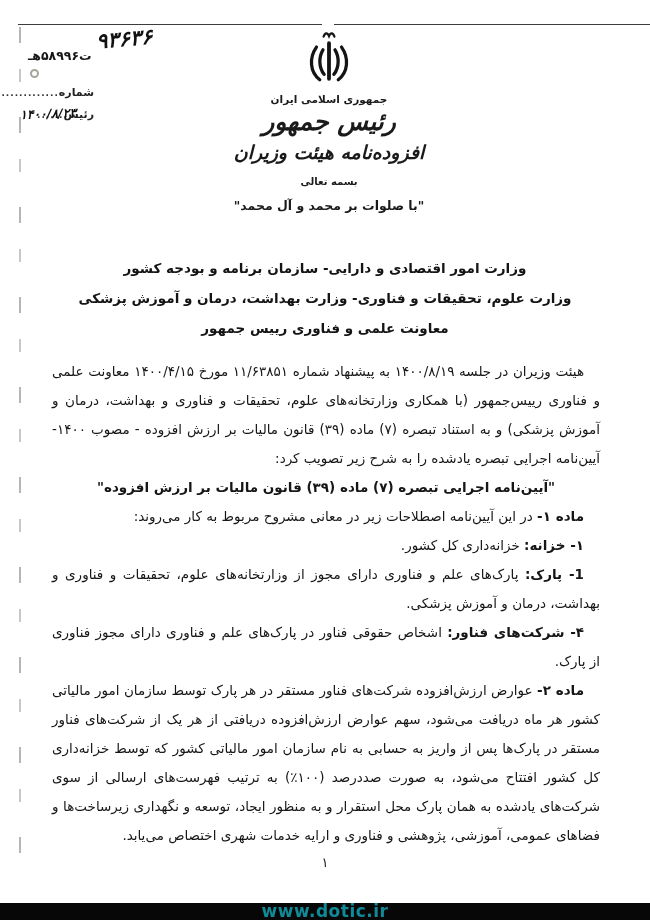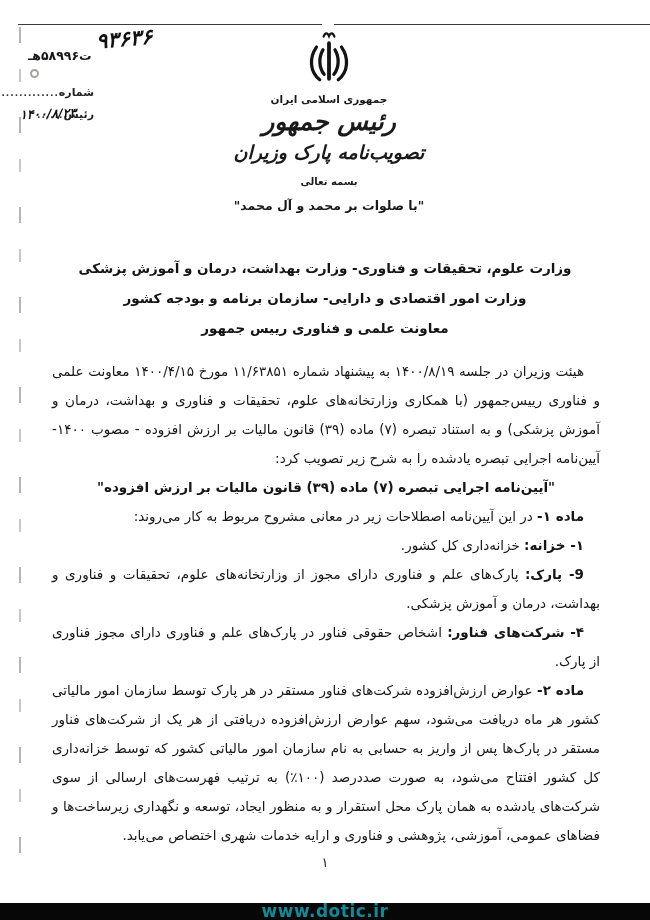--- a/index.html
+++ b/index.html
@@ -104,37 +104,37 @@
         <path d="M40 16 C43 8 47 8 50 15 C53 8 57 8 60 16" stroke-width="4"></path>
         <path d="M50 28 L50 93" stroke-width="7"></path>
         <path d="M39 40 C31 53 31 72 41 85" stroke-width="6"></path>
         <path d="M61 40 C69 53 69 72 59 85" stroke-width="6"></path>
         <path d="M27 35 C13 55 15 81 33 95" stroke-width="6"></path>
         <path d="M73 35 C87 55 85 81 67 95" stroke-width="6"></path>
       </g>
     </svg>
     <div class="country">جمهوری اسلامی ایران</div>
     <div class="calli-president">رئیس جمهور</div>
-    <div class="calli-doctype">تصویب‌نامه پارک وزیران</div>
+    <div class="calli-doctype">افزوده‌نامه هیئت وزیران</div>
     <div class="besmeh">بسمه تعالی</div>
     <div class="salawat">"با صلوات بر محمد و آل محمد"</div>
   </div>
 
   <div class="recipients">
+    <div>وزارت امور اقتصادی و دارایی- سازمان برنامه و بودجه کشور</div>
     <div>وزارت علوم، تحقیقات و فناوری- وزارت بهداشت، درمان و آموزش پزشکی</div>
-    <div>وزارت امور اقتصادی و دارایی- سازمان برنامه و بودجه کشور</div>
     <div>معاونت علمی و فناوری رییس جمهور</div>
   </div>
 
   <div class="body-text">
     <p>هیئت وزیران در جلسه ۱۴۰۰/۸/۱۹ به پیشنهاد شماره ۱۱/۶۳۸۵۱ مورخ ۱۴۰۰/۴/۱۵ معاونت علمی و فناوری رییس‌جمهور (با همکاری وزارتخانه‌های علوم، تحقیقات و فناوری و بهداشت، درمان و آموزش پزشکی) و به استناد تبصره (۷) ماده (۳۹) قانون مالیات بر ارزش افزوده - مصوب ۱۴۰۰- آیین‌نامه اجرایی تبصره یادشده را به شرح زیر تصویب کرد:</p>
     <p class="reg-title">"آیین‌نامه اجرایی تبصره (۷) ماده (۳۹) قانون مالیات بر ارزش افزوده"</p>
     <p><b>ماده ۱-</b><span> در این آیین‌نامه اصطلاحات زیر در معانی مشروح مربوط به کار می‌روند:</span></p>
     <p><b>۱- خزانه:</b><span> خزانه‌داری کل کشور.</span></p>
-    <p><b>9- پارک:</b><span> پارک‌های علم و فناوری دارای مجوز از وزارتخانه‌های علوم، تحقیقات و فناوری و بهداشت، درمان و آموزش پزشکی.</span></p>
+    <p><b>1- پارک:</b><span> پارک‌های علم و فناوری دارای مجوز از وزارتخانه‌های علوم، تحقیقات و فناوری و بهداشت، درمان و آموزش پزشکی.</span></p>
     <p><b>۴- شرکت‌های فناور:</b><span> اشخاص حقوقی فناور در پارک‌های علم و فناوری دارای مجوز فناوری از پارک.</span></p>
     <p><b>ماده ۲-</b><span> عوارض ارزش‌افزوده شرکت‌های فناور مستقر در هر پارک توسط سازمان امور مالیاتی کشور هر ماه دریافت می‌شود، سهم عوارض ارزش‌افزوده دریافتی از هر یک از شرکت‌های فناور مستقر در پارک‌ها پس از واریز به حسابی به نام سازمان امور مالیاتی کشور که توسط خزانه‌داری کل کشور افتتاح می‌شود، به صورت صددرصد (۱۰۰٪) به ترتیب فهرست‌های ارسالی از سوی شرکت‌های یادشده به همان پارک محل استقرار و به منظور ایجاد، توسعه و نگهداری زیرساخت‌ها و فضاهای عمومی، آموزشی، پژوهشی و فناوری و ارایه خدمات شهری اختصاص می‌یابد.</span></p>
   </div>
 
   <div class="page-number">۱</div>
 
   <div class="footer-bar">
     <span class="watermark">www.dotic.ir</span>
   </div>
 

